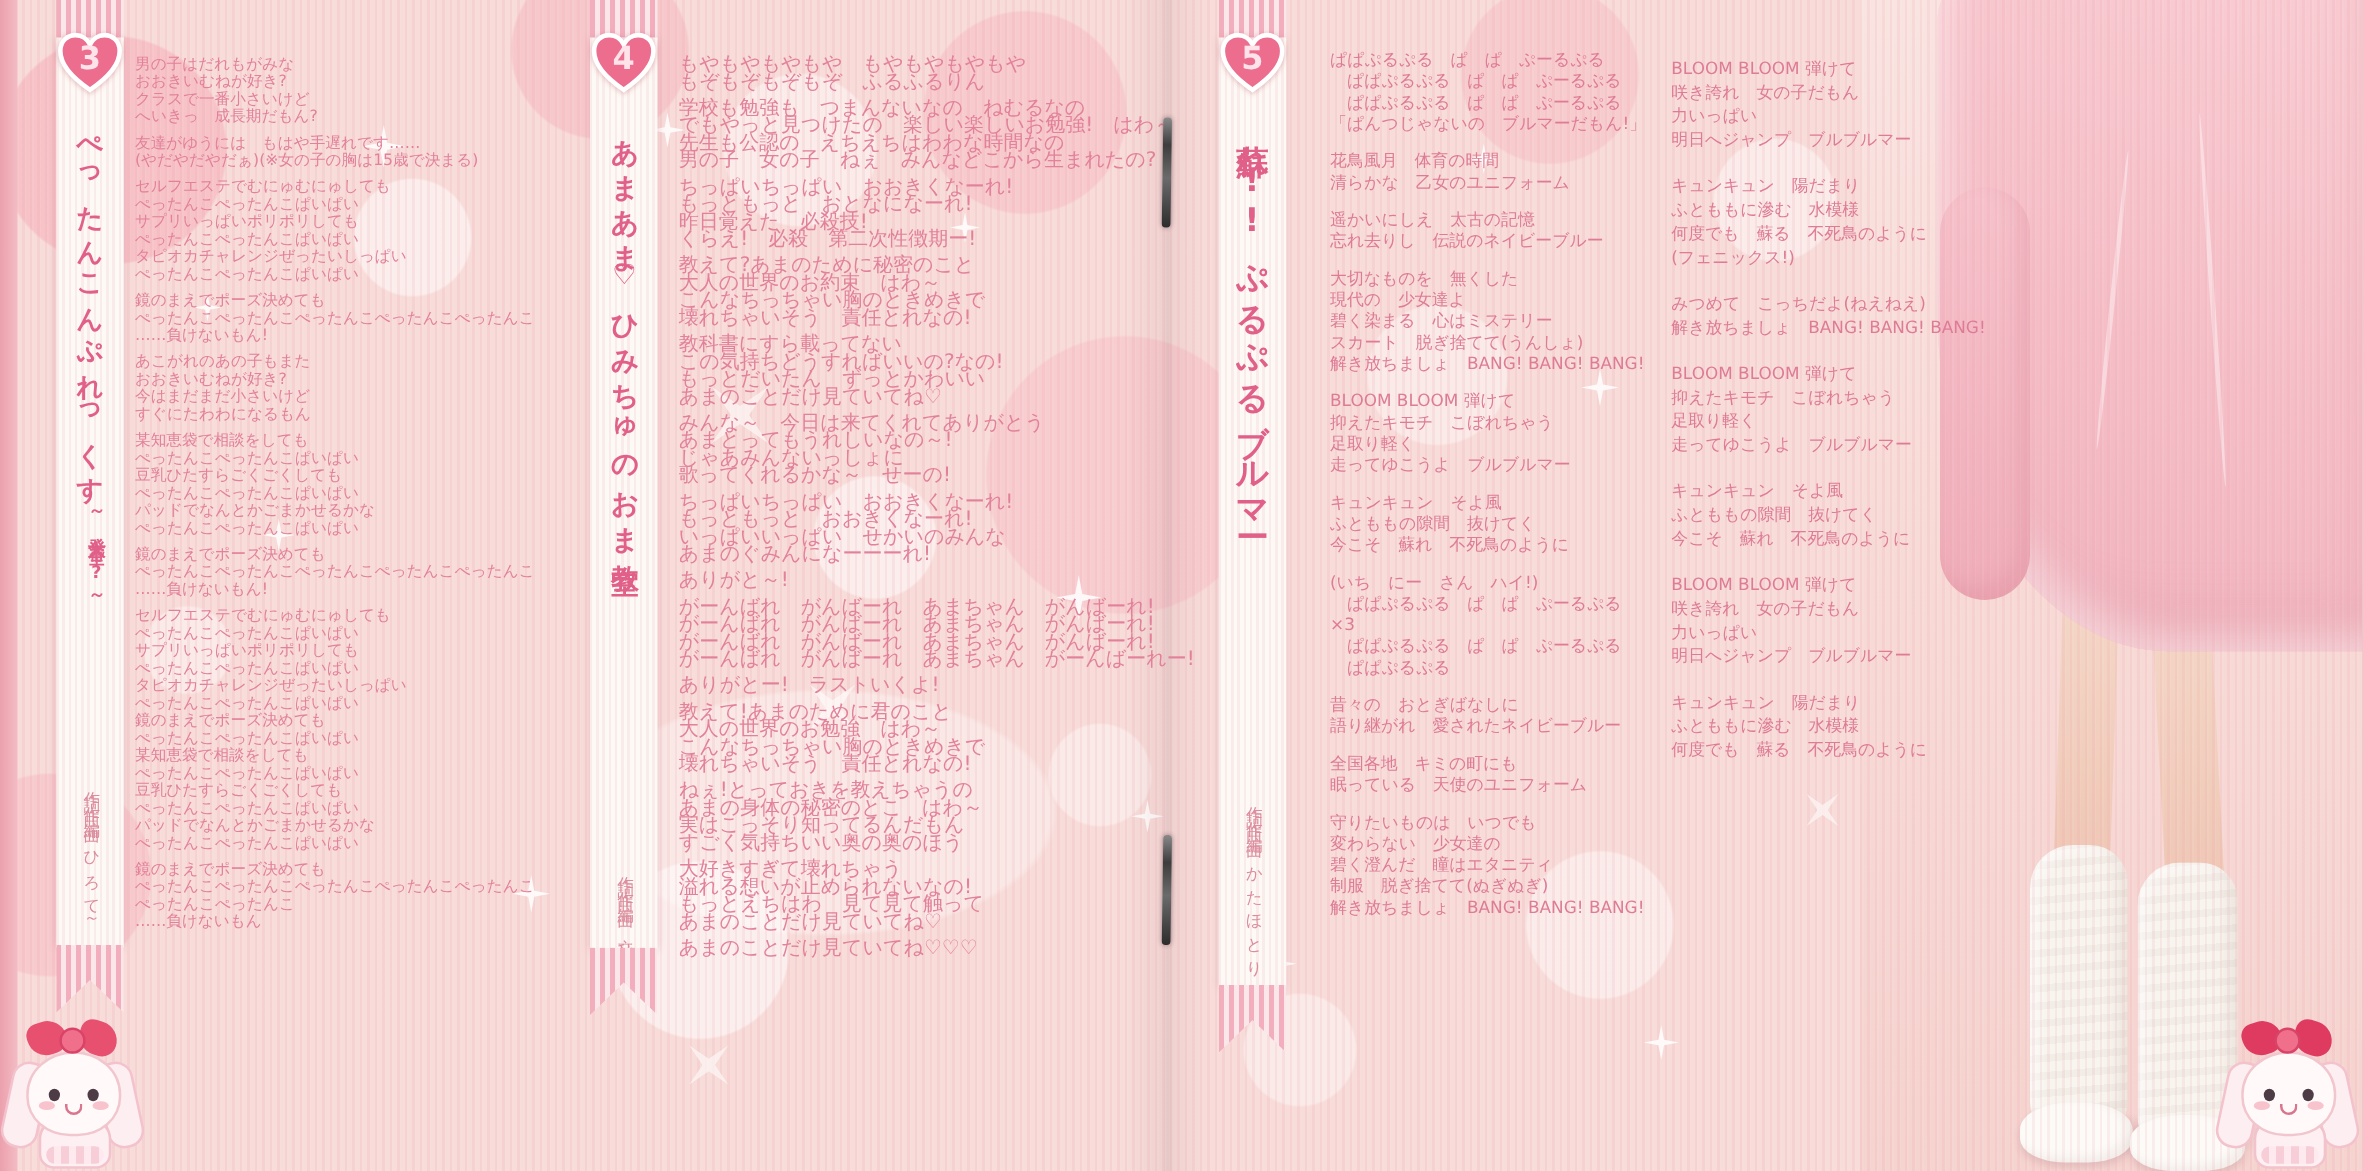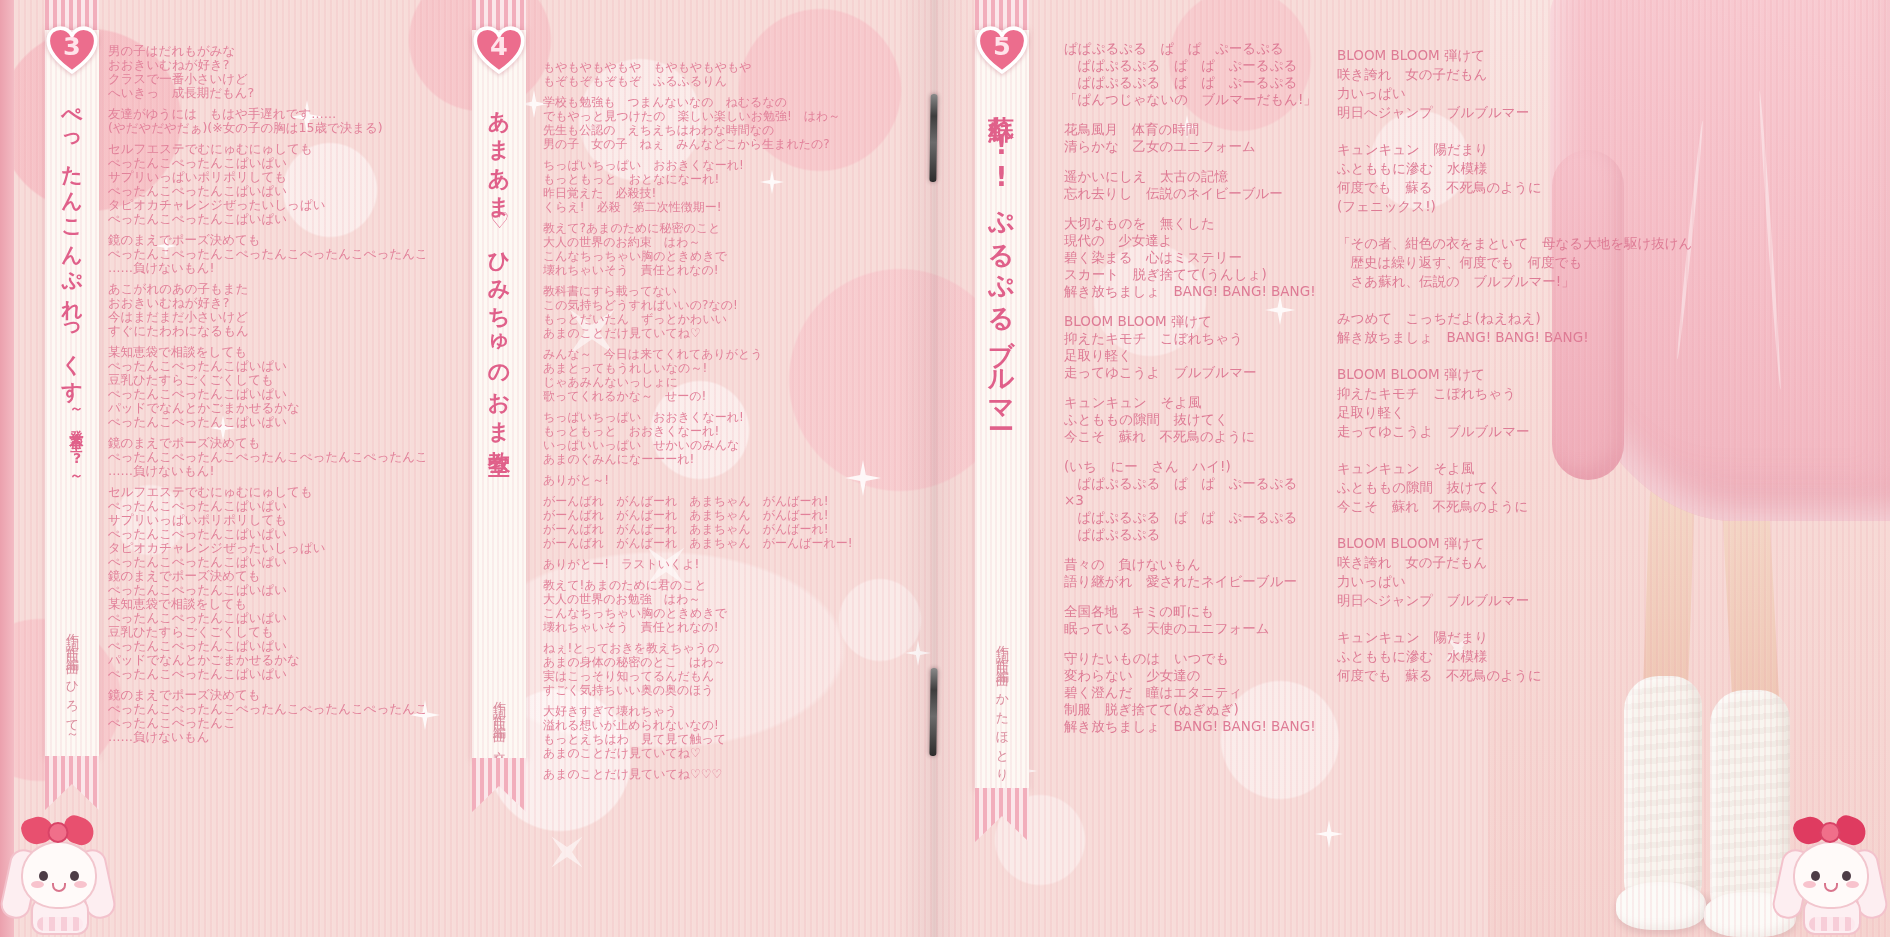--- a/index.html
+++ b/index.html
@@ -58,21 +58,21 @@
   .vt-main{display:block;} .vt-sub{display:block;margin-top:8px;}
   #rib3 .vt-main{font-size:21px;} #rib3 .vt-sub{font-size:14px;}
   #rib4 .vt-main{font-size:22px;} #rib5 .vt-main{font-size:26px;letter-spacing:2px;}
   .vcredit{writing-mode:vertical-rl;text-orientation:upright;margin-top:auto;margin-bottom:12px;
     color:#db8d9e;font-size:13px;letter-spacing:4px;}
   
   .lyrics{position:absolute;z-index:6;color:#e2819a;}
   .stanza{white-space:pre-line;}
   #lyr3{left:108px;top:44px;width:372px;font-size:12.5px;line-height:14px;}
   #lyr3 .stanza{margin-bottom:7px;}
-  #lyr4{left:543px;top:60px;width:448px;font-size:12px;line-height:14px;}
+  #lyr4{left:543px;top:44px;width:448px;font-size:16px;line-height:14px;}
   #lyr4 .stanza{margin-bottom:7px;}
   #lyr5a{left:1048px;top:40px;width:272px;font-size:13.5px;line-height:17px;color:#de7b95;}
   #lyr5a .stanza{margin-bottom:13px;margin-left:16px;}
   #lyr5b{left:1337px;top:46px;width:382px;font-size:13.5px;line-height:19px;color:#de7b95;}
   #lyr5b .stanza{margin-bottom:18px;}
   
   #photo{position:absolute;left:1488px;top:0;width:402px;height:937px;overflow:hidden;z-index:2;
     background:linear-gradient(180deg,#f9e4e1 0%,#f7dad6 50%,#f5d3cf 100%);}
   .ph-hoodie{position:absolute;left:62px;top:-24px;width:370px;height:545px;
     background:linear-gradient(205deg,#f9ced4 0%,#f5bec7 55%,#efb2bd 100%);
@@ -332,42 +332,39 @@
 抑えたキモチ　こぼれちゃう
 足取り軽く
 走ってゆこうよ　ブルブルマー</div>
       <div class="stanza">キュンキュン　そよ風
 ふとももの隙間　抜けてく
 今こそ　蘇れ　不死鳥のように</div>
       <div class="stanza">(いち　にー　さん　ハイ!)
 　ぱぱぷるぷる　ぱ　ぱ　ぷーるぷる　×3
 　ぱぱぷるぷる　ぱ　ぱ　ぷーるぷる
 　ぱぱぷるぷる</div>
-      <div class="stanza">昔々の　負けないもん
+      <div class="stanza">昔々の　おとぎばなしに
 語り継がれ　愛されたネイビーブルー</div>
       <div class="stanza">全国各地　キミの町にも
 眠っている　天使のユニフォーム</div>
       <div class="stanza">守りたいものは　いつでも
 変わらない　少女達の
 碧く澄んだ　瞳はエタニティ
 制服　脱ぎ捨てて(ぬぎぬぎ)
 解き放ちましょ　BANG! BANG! BANG!</div>
     </div>
   <div class="lyrics" id="lyr5b">
       <div class="stanza">BLOOM BLOOM 弾けて
 咲き誇れ　女の子だもん
 力いっぱい
 明日へジャンプ　ブルブルマー</div>
       <div class="stanza">キュンキュン　陽だまり
 ふとももに滲む　水模様
 何度でも　蘇る　不死鳥のように
 (フェニックス!)</div>
-      <div class="stanza">「その者、紺色の衣をまといて　母なる大地を駆け抜けん
-　歴史は繰り返す、何度でも　何度でも
-　さあ蘇れ、伝説の　ブルブルマー!」</div>
       <div class="stanza">みつめて　こっちだよ(ねえねえ)
 解き放ちましょ　BANG! BANG! BANG!</div>
       <div class="stanza">BLOOM BLOOM 弾けて
 抑えたキモチ　こぼれちゃう
 足取り軽く
 走ってゆこうよ　ブルブルマー</div>
       <div class="stanza">キュンキュン　そよ風
 ふとももの隙間　抜けてく
 今こそ　蘇れ　不死鳥のように</div>
       <div class="stanza">BLOOM BLOOM 弾けて

